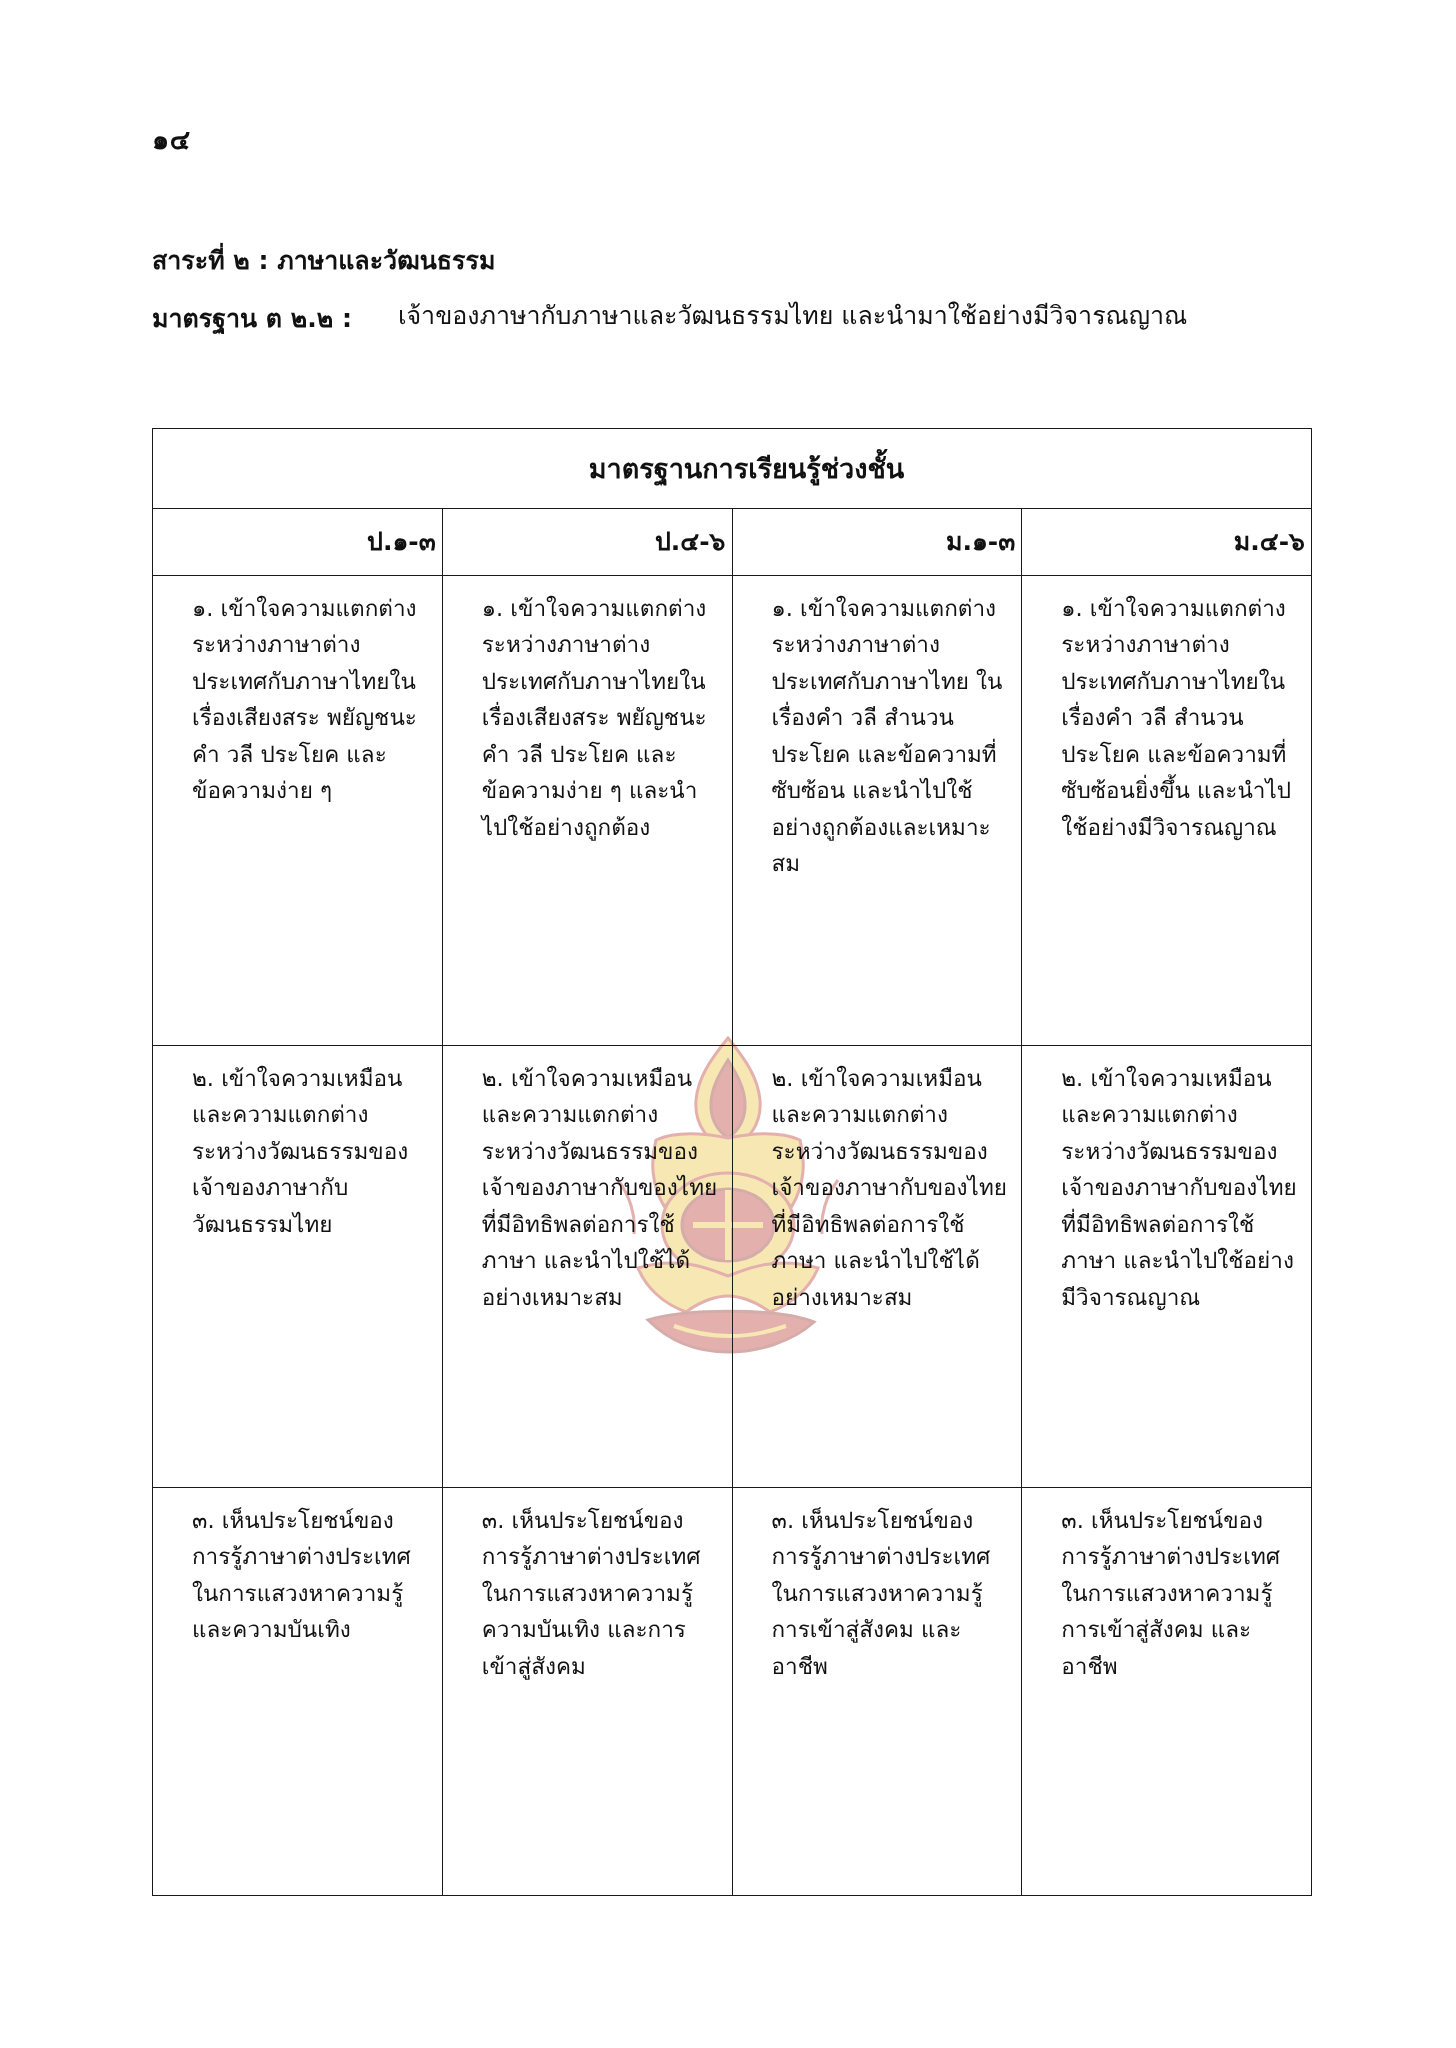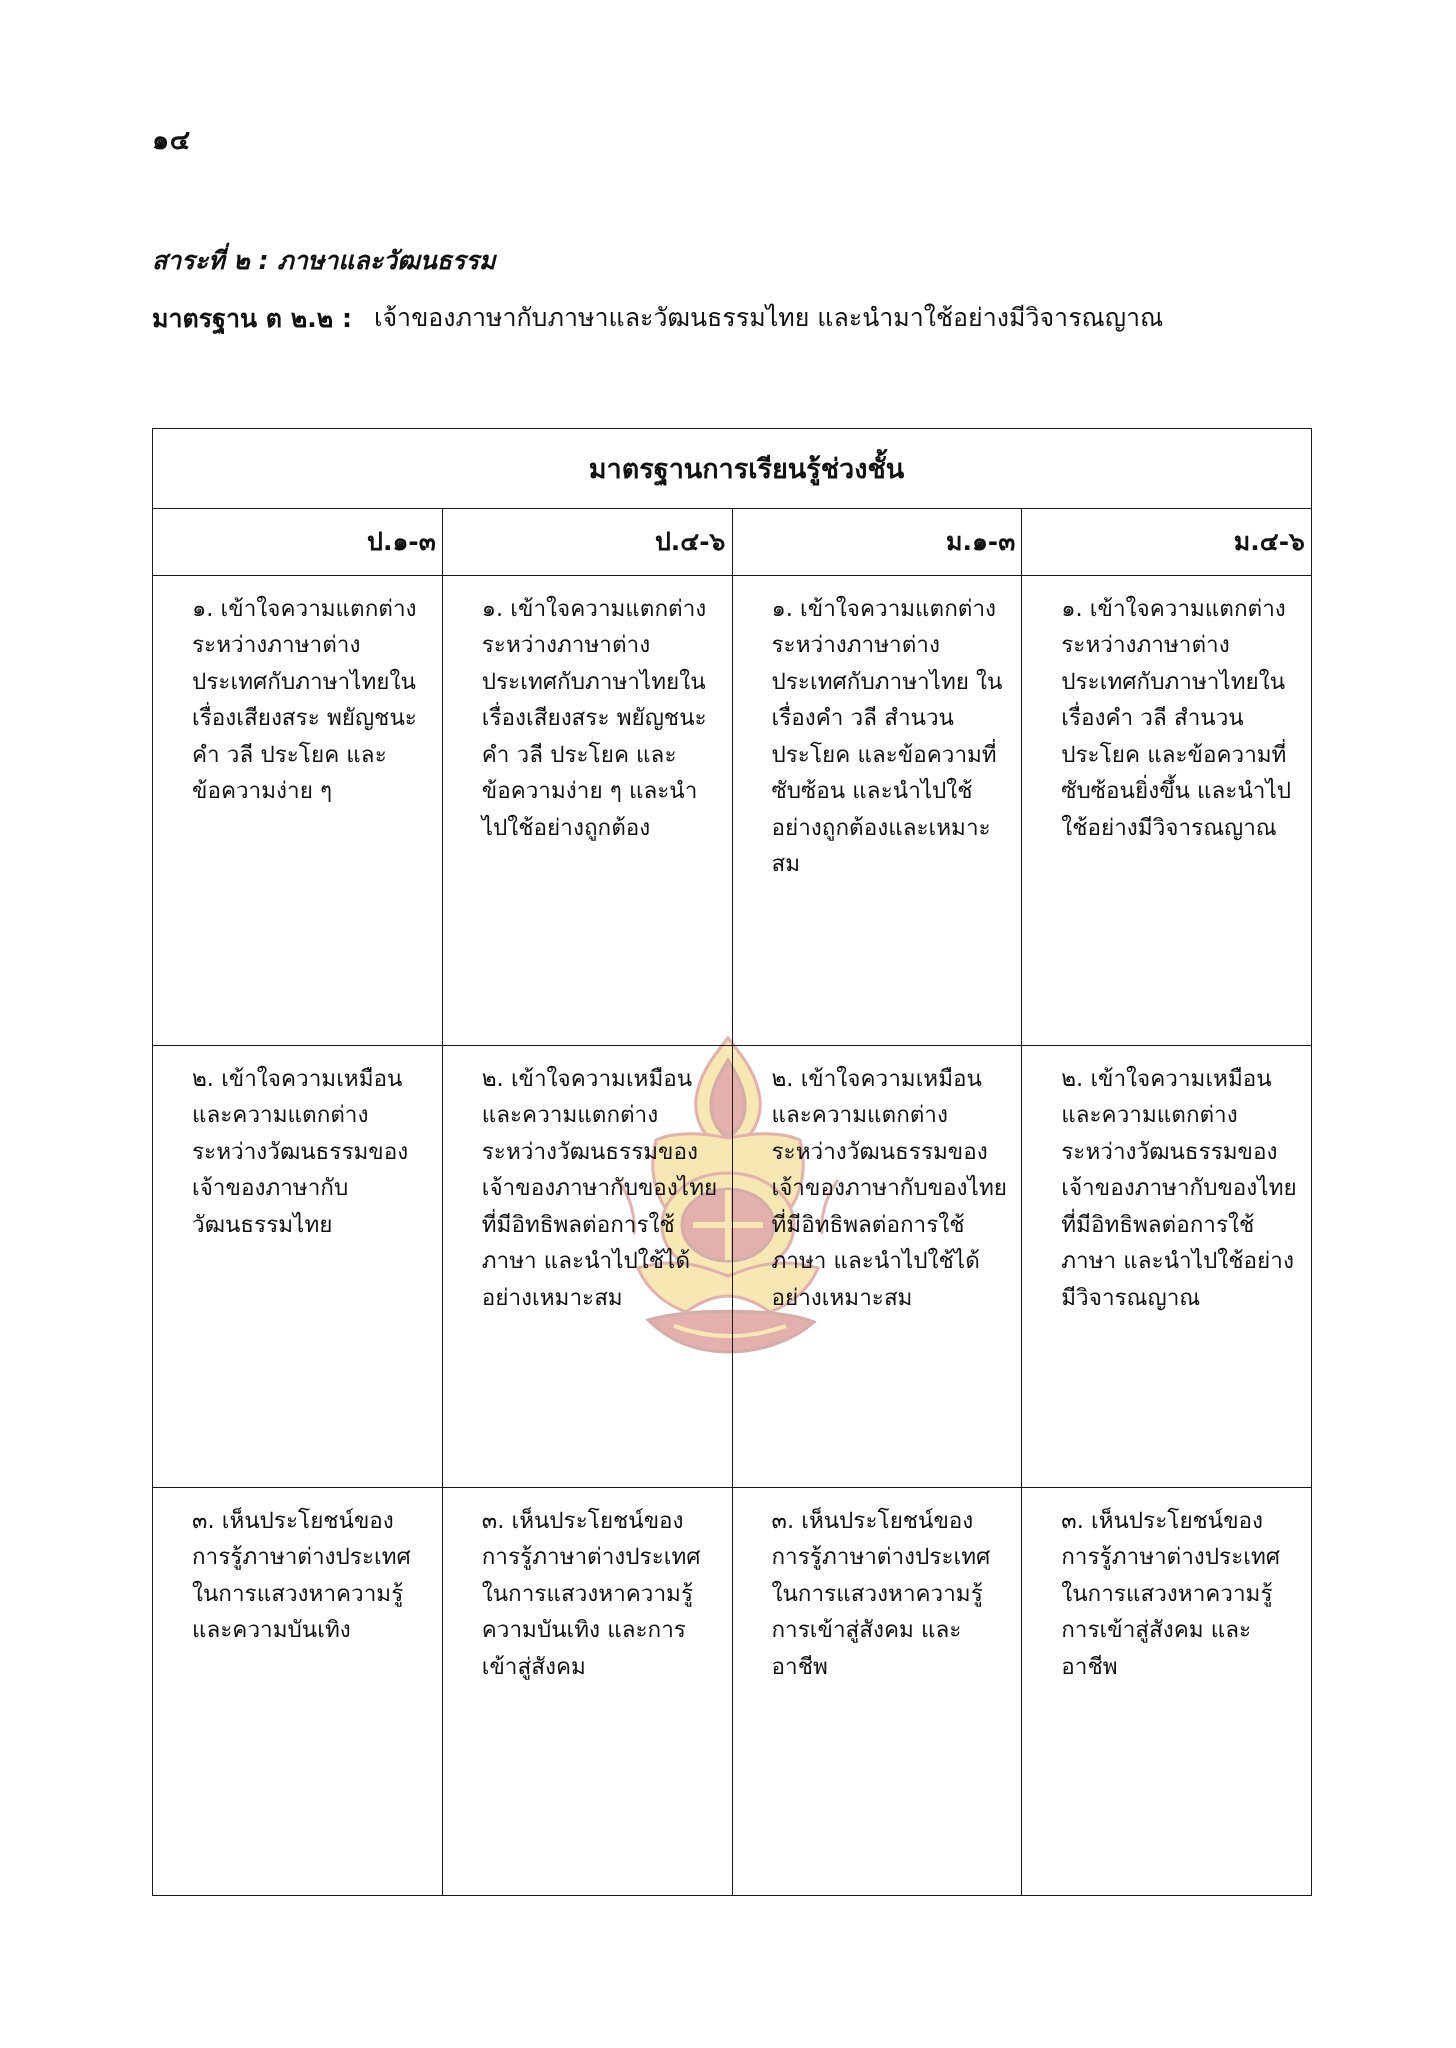--- a/index.html
+++ b/index.html
@@ -34,25 +34,25 @@
     position: absolute;
     left: 152px;
     top: 240px;
     width: 1180px;
   }
   .strand-line {
     font-size: 25px;
     font-weight: 700;
     margin-bottom: 18px;
     white-space: nowrap;
-    font-style: italic;
   }
   .standard-row {
     display: flex;
-    align-items: center;
+    align-items: flex-start;
+    gap: 24px;
   }
   .standard-label {
     font-size: 25px;
     font-weight: 700;
     white-space: nowrap;
     flex: 0 0 auto;
     padding-right: 8px;
   }
   .standard-text {
     font-size: 25px;

